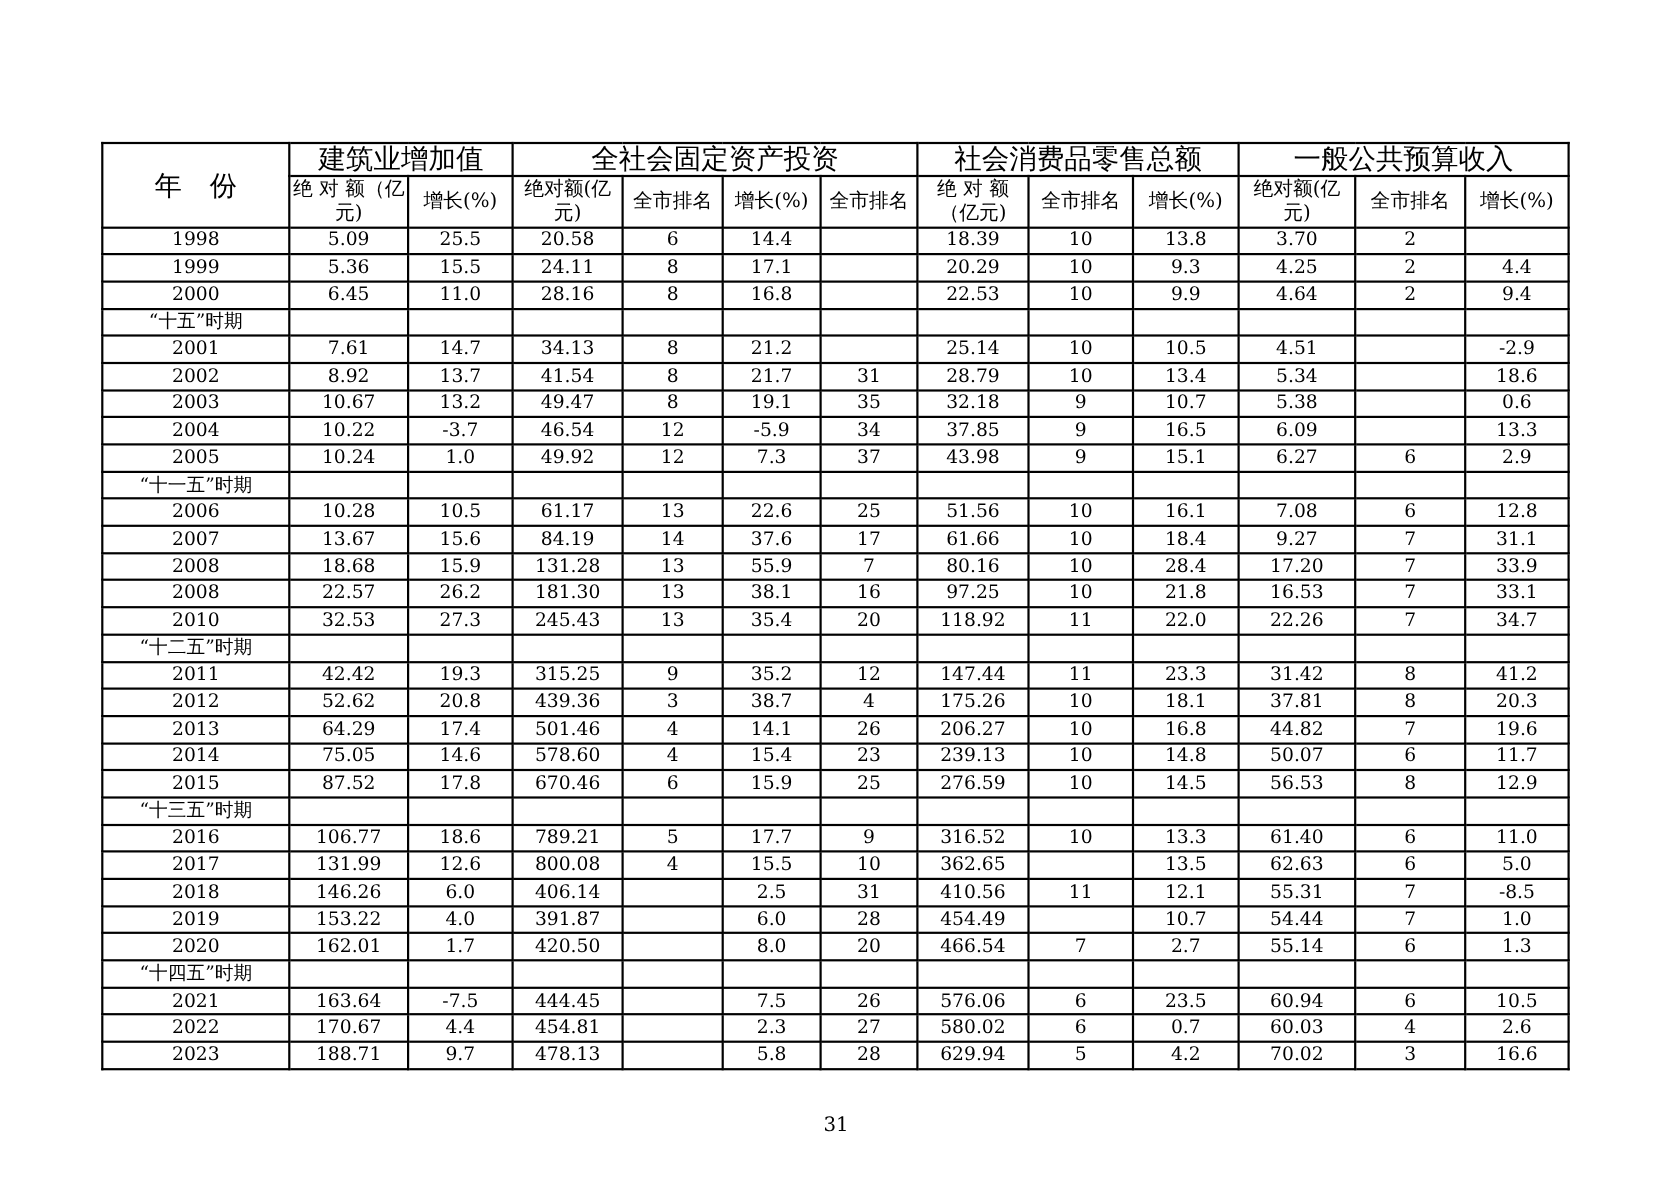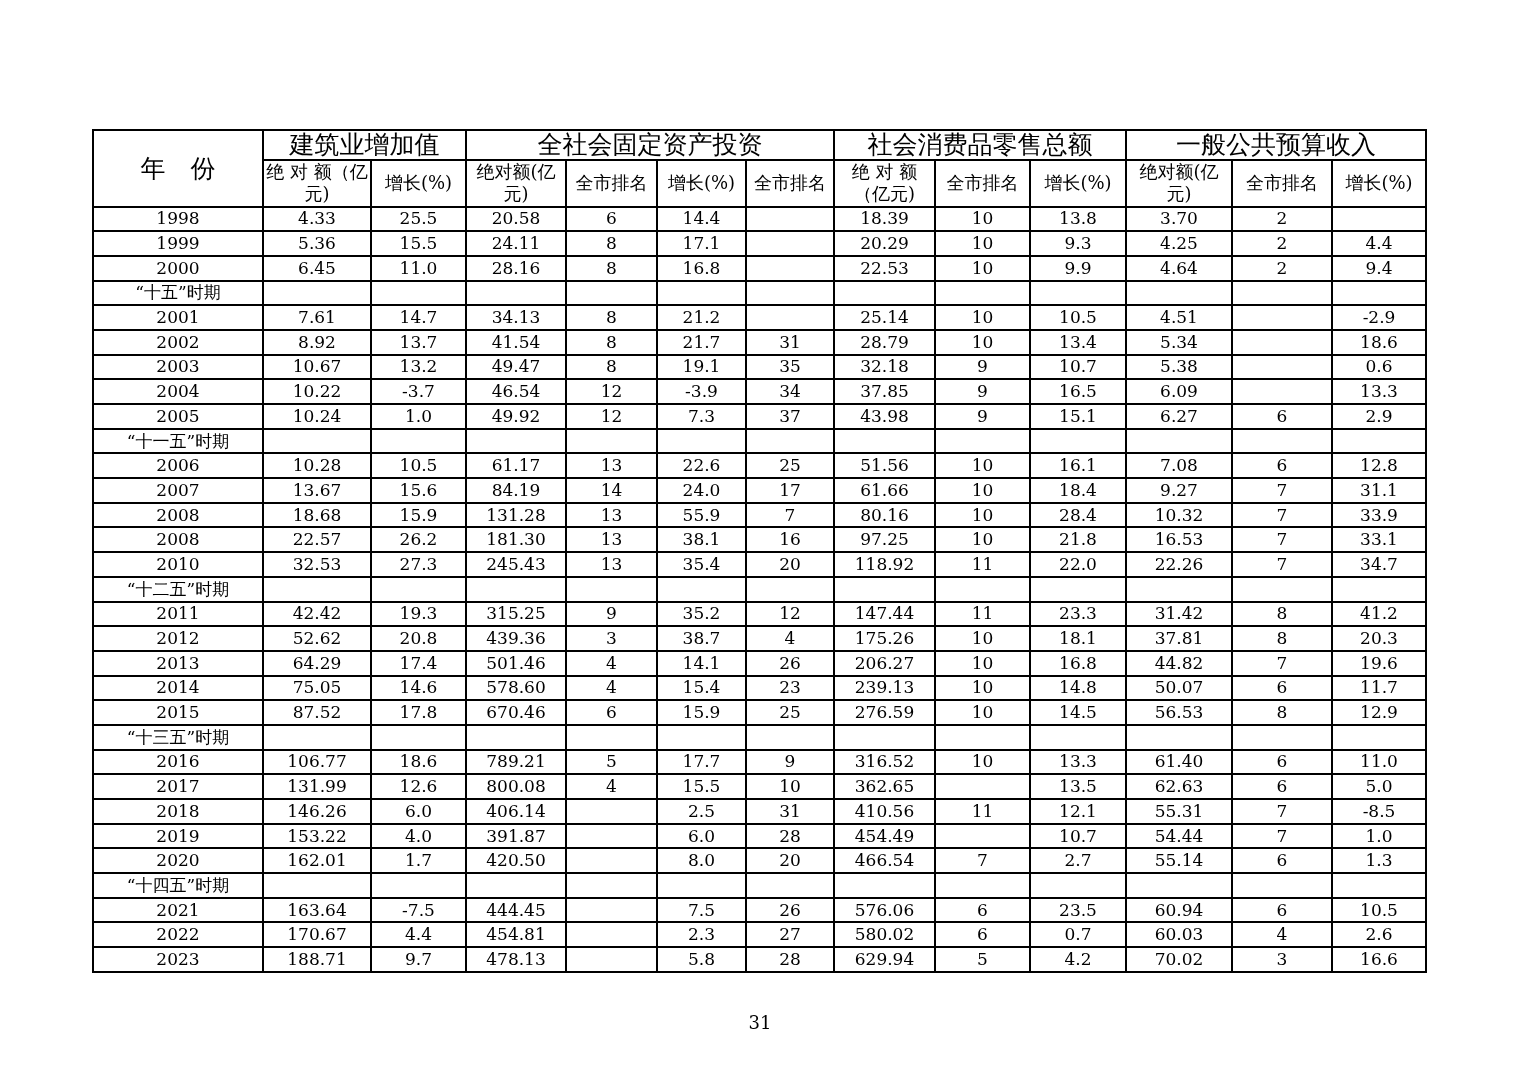--- a/index.html
+++ b/index.html
@@ -98,21 +98,21 @@
         <th>全市排名</th>
         <th>增长(%)</th>
         <th>绝对额(亿元)</th>
         <th>全市排名</th>
         <th>增长(%)</th>
       </tr>
     </thead>
     <tbody>
         <tr>
           <td>1998</td>
-          <td>4.33</td>
+          <td>5.09</td>
           <td>25.5</td>
           <td>20.58</td>
           <td>6</td>
           <td>14.4</td>
           <td></td>
           <td>18.39</td>
           <td>10</td>
           <td>13.8</td>
           <td>3.70</td>
           <td>2</td>
@@ -207,21 +207,21 @@
           <td>5.38</td>
           <td></td>
           <td>0.6</td>
         </tr>
         <tr>
           <td>2004</td>
           <td>10.22</td>
           <td>-3.7</td>
           <td>46.54</td>
           <td>12</td>
-          <td>-3.9</td>
+          <td>-5.9</td>
           <td>34</td>
           <td>37.85</td>
           <td>9</td>
           <td>16.5</td>
           <td>6.09</td>
           <td></td>
           <td>13.3</td>
         </tr>
         <tr>
           <td>2005</td>
@@ -267,41 +267,41 @@
           <td>7.08</td>
           <td>6</td>
           <td>12.8</td>
         </tr>
         <tr>
           <td>2007</td>
           <td>13.67</td>
           <td>15.6</td>
           <td>84.19</td>
           <td>14</td>
-          <td>24.0</td>
+          <td>37.6</td>
           <td>17</td>
           <td>61.66</td>
           <td>10</td>
           <td>18.4</td>
           <td>9.27</td>
           <td>7</td>
           <td>31.1</td>
         </tr>
         <tr>
           <td>2008</td>
           <td>18.68</td>
           <td>15.9</td>
           <td>131.28</td>
           <td>13</td>
           <td>55.9</td>
           <td>7</td>
           <td>80.16</td>
           <td>10</td>
           <td>28.4</td>
-          <td>10.32</td>
+          <td>17.20</td>
           <td>7</td>
           <td>33.9</td>
         </tr>
         <tr>
           <td>2008</td>
           <td>22.57</td>
           <td>26.2</td>
           <td>181.30</td>
           <td>13</td>
           <td>38.1</td>

